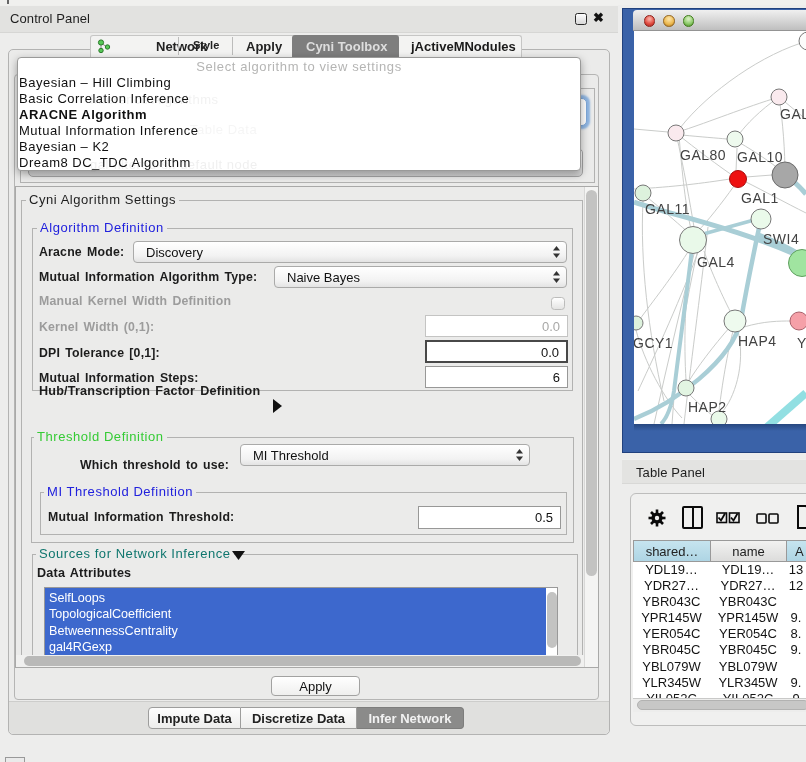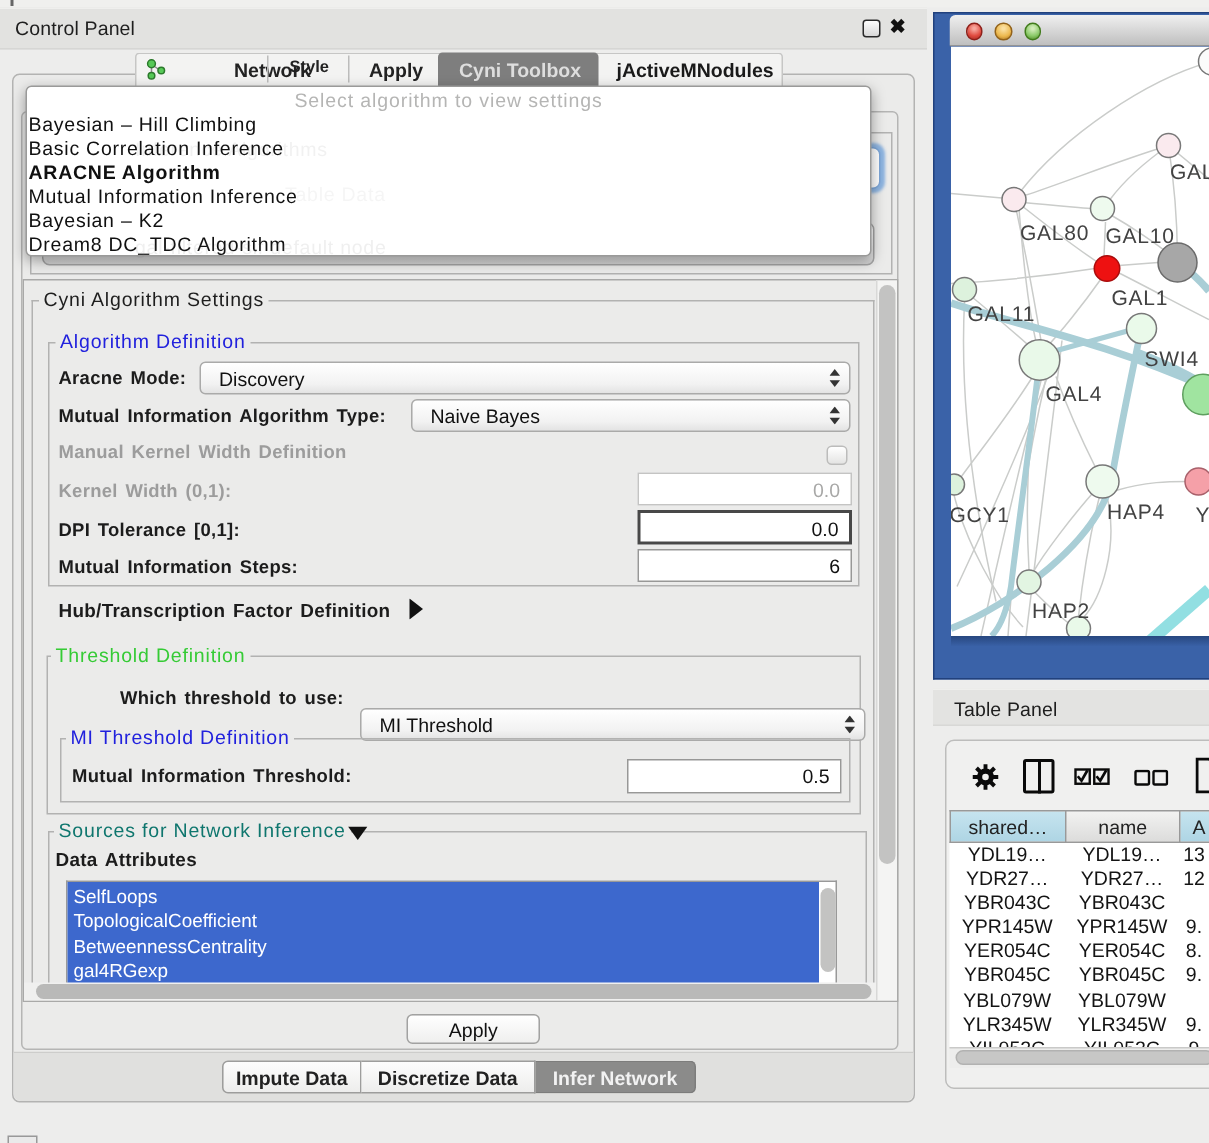--- a/index.html
+++ b/index.html
@@ -83,29 +83,29 @@
 </div>
 <div class="glbl abs" style="left:39px;top:294px;">Manual Kernel Width Definition</div>
 <div class="abs" style="left:551px;top:297px;width:14px;height:13px;border:1.5px solid #bcbcbb;border-radius:3.5px;background:linear-gradient(#ffffff,#e4e4e3);"></div>
 <div class="glbl abs" style="left:39px;top:320px;">Kernel Width (0,1):</div>
 <div class="field" style="left:425px;top:315px;width:143px;height:22px;border:1px solid #c4c4c3;color:#a8a8a7;">0.0</div>
 <div class="lbl abs" style="left:39px;top:346px;">DPI Tolerance [0,1]:</div>
 <div class="field" style="left:425px;top:340px;width:143px;height:23px;border:2px solid #484848;">0.0</div>
 <div class="lbl abs" style="left:39px;top:371px;">Mutual Information Steps:</div>
 <div class="field" style="left:425px;top:366px;width:143px;height:22px;border:1px solid #989897;">6</div>
 
-<div class="lbl abs" style="left:39px;top:400px;font-size:12.6px;">Hub/Transcription Factor Definition</div>
+<div class="lbl abs" style="left:39px;top:384px;font-size:12.6px;">Hub/Transcription Factor Definition</div>
 <svg class="abs" style="left:272px;top:399px;" width="11" height="14" viewBox="0 0 11 14">
     <path d="M1 0 L10 7 L1 14 Z" fill="#111"></path>
   </svg>
 
 <div class="gbox" style="left:31px;top:437px;width:543px;height:106px;"></div>
 <div class="gtitle" style="left:34px;top:429px;color:#35cb35;">Threshold Definition</div>
 <div class="lbl abs" style="left:80px;top:458px;">Which threshold to use:</div>
-<div class="combo" style="left:240px;top:472px;width:337px;height:22px;">
+<div class="combo" style="left:240px;top:444px;width:290px;height:22px;">
     <span class="ctext">MI Threshold</span>
   <svg class="spin" viewBox="0 0 7 12">
       <path d="M3.5 0 L7 4.5 L0 4.5 Z" fill="#333"></path>
       <path d="M3.5 12 L7 7.5 L0 7.5 Z" fill="#333"></path>
     </svg>
 </div>
 <div class="gbox" style="left:40px;top:492px;width:527px;height:43px;"></div>
 <div class="gtitle" style="left:44px;top:484px;color:#2121dd;">MI Threshold Definition</div>
 <div class="lbl abs" style="left:48px;top:510px;">Mutual Information Threshold:</div>
 <div class="field" style="left:418px;top:506px;width:143px;height:23px;border:1px solid #989897;">0.5</div>

